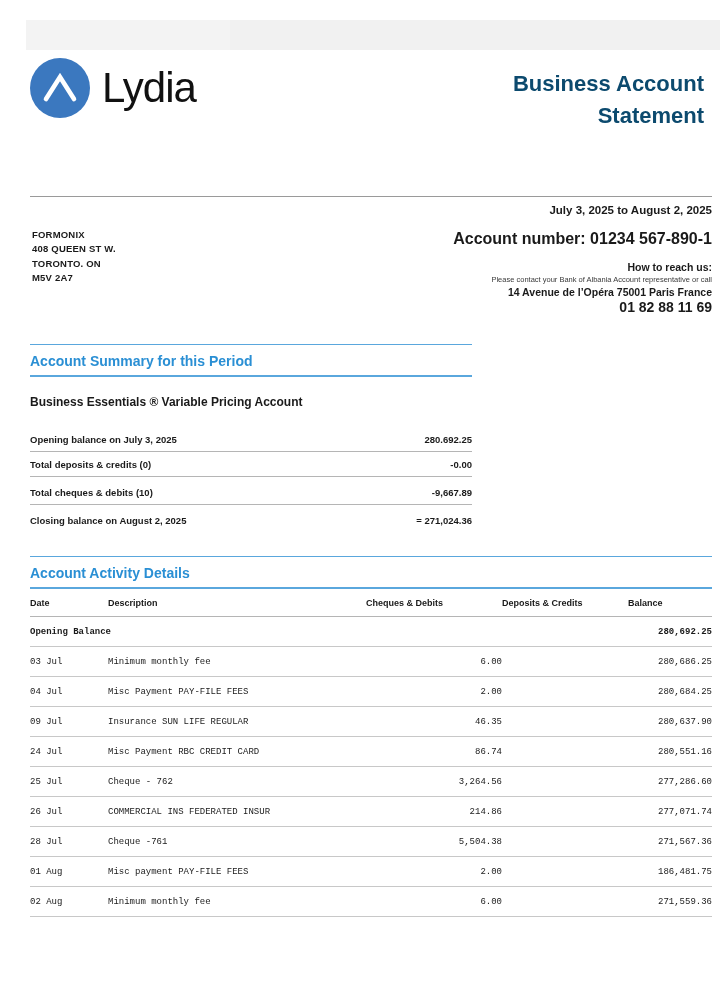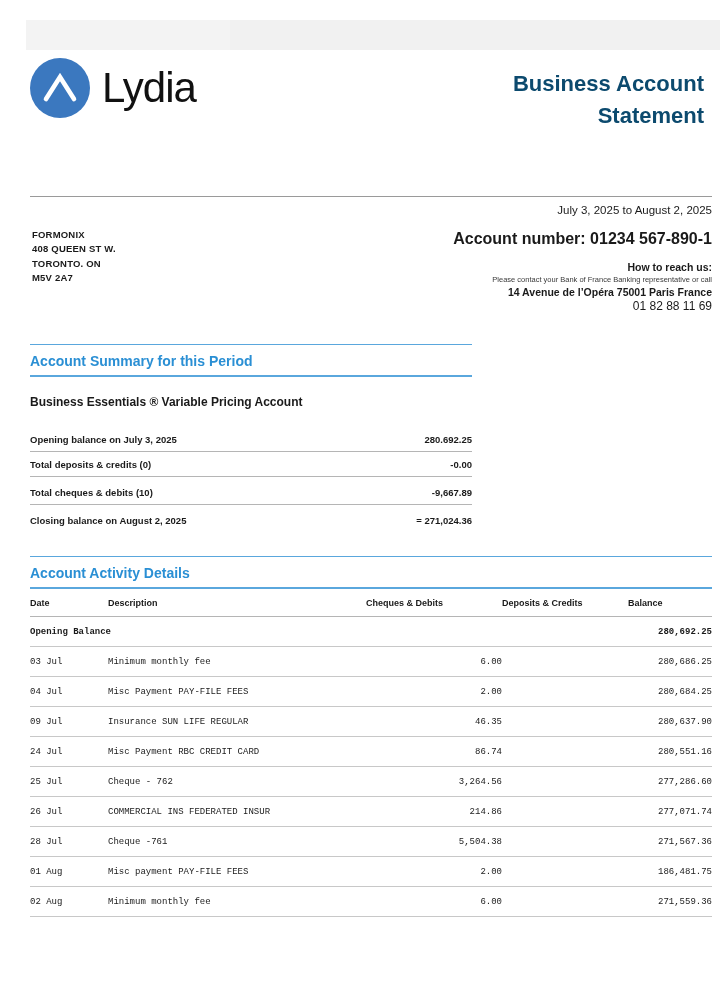--- a/index.html
+++ b/index.html
@@ -119,21 +119,21 @@
   }
   .right-info {
     position: absolute;
     right: 0;
     top: 4px;
     width: 430px;
     text-align: right;
   }
   .period {
     font-size: 11.5px;
-    font-weight: normal;
+    font-weight: bold;
     margin-bottom: 14px;
   }
   .acct-no {
     font-size: 16px;
     font-weight: bold;
     margin-bottom: 13px;
   }
   .reach-title {
     font-size: 10.5px;
     font-weight: bold;
@@ -143,22 +143,22 @@
     font-size: 7.5px;
     color: #3a3a3a;
     margin-bottom: 2px;
   }
   .reach-addr {
     font-size: 10.5px;
     font-weight: bold;
     margin-bottom: 1px;
   }
   .reach-phone {
-    font-size: 12px;
-    font-weight: normal;
+    font-size: 14px;
+    font-weight: bold;
   }
 
   
   .section-head {
     color: #2a8fd4;
     font-size: 14px;
     font-weight: bold;
     padding-bottom: 6px;
   }
   .rule-blue-top {
@@ -268,21 +268,21 @@
       <div>FORMONIX</div>
       <div>408 QUEEN ST W.</div>
       <div>TORONTO. ON</div>
       <div>M5V 2A7</div>
     </div>
 
     <div class="right-info">
       <div class="period">July 3, 2025 to August 2, 2025</div>
       <div class="acct-no">Account number: 01234 567-890-1</div>
       <div class="reach-title">How to reach us:</div>
-      <div class="reach-line">Please contact your Bank of France Banking representative or call</div>
+      <div class="reach-line">Please contact your Bank of Albania Account representative or call</div>
       <div class="reach-addr">14 Avenue de l’Opéra 75001 Paris France</div>
       <div class="reach-phone">01 82 88 11 69</div>
     </div>
   </div>
 
   <div class="summary">
     <div class="rule-blue-top"></div>
     <div class="section-head">Account Summary for this Period</div>
     <div class="rule-blue-bot"></div>
 

